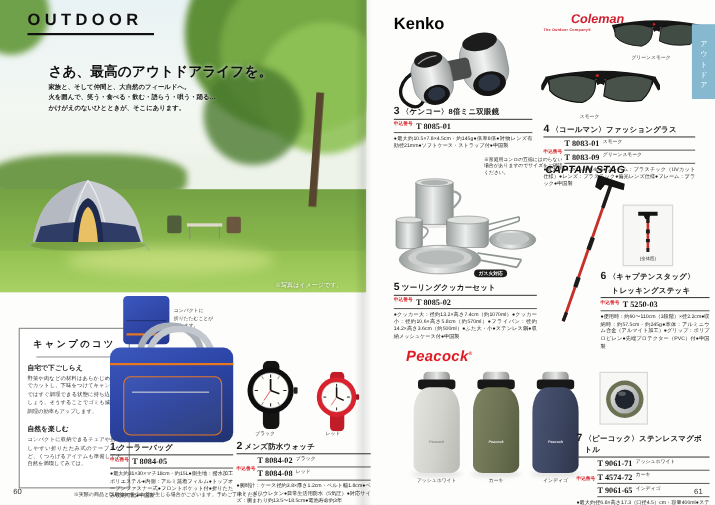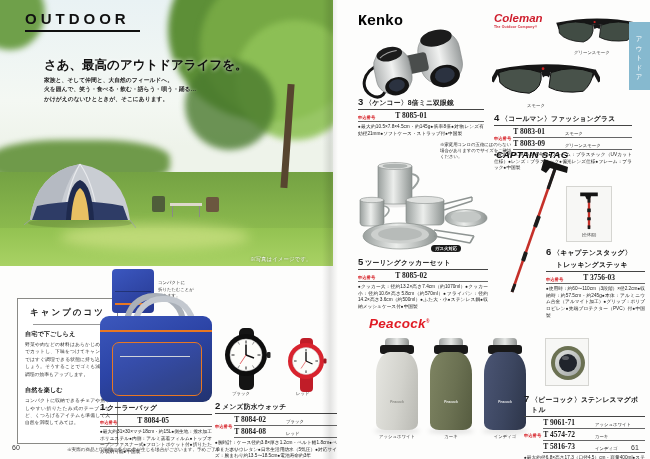--- a/index.html
+++ b/index.html
@@ -27,32 +27,32 @@
   .tips{left:17px;top:298px;width:101px;height:146px;border:1px solid #8a8a86;box-sizing:border-box;
         padding:8px 7px;background:#fff;}
   .tips-title{font-size:8.5px;font-weight:700;letter-spacing:2px;text-align:center;}
   .tips-rule{border:none;border-top:1px solid #999;margin:5px 8px 4px;}
   .tips-h{font-size:6.2px;font-weight:700;margin-top:5px;}
   .tips-b{font-size:4.8px;line-height:1.55;color:#333;margin-top:2px;text-align:justify;}
   
   .ptitle{display:flex;align-items:baseline;gap:2px;border-bottom:1px solid #444;padding-bottom:1px;}
   .pnum{font-size:9.5px;font-weight:700;}
   .pname{font-size:6.8px;font-weight:700;letter-spacing:.2px;}
-  .coderow{display:flex;align-items:flex-end;gap:20px;border-bottom:.5px solid #666;padding:1px 0;}
+  .coderow{display:flex;align-items:flex-start;gap:3px;border-bottom:.5px solid #666;padding:1px 0;}
   .ordlbl{color:#d7262c;font-size:4.3px;font-weight:700;white-space:nowrap;}
   .code{font-family:"Liberation Serif",serif;font-weight:700;font-size:7.5px;}
   .variant{font-size:4.4px;color:#222;}
   .desc{font-size:4.7px;line-height:1.42;color:#1c1c1c;margin-top:2px;text-align:justify;}
   .smallnote{font-size:4.4px;color:#222;}
   .lblsmall{font-size:4.4px;color:#333;}
   .codegrp{display:flex;align-items:center;gap:2px;}
   .codecol{flex:1;}
   
-  .kenko{font-family:Liberation Mono, monospace;font-weight:700;font-size:15px;color:#050505;}
-  .coleman{color:#cf1f2e;font-style:italic;font-weight:800;font-size:11.5px;line-height:1;}
+  .kenko{font-family:Liberation Sans, sans-serif;font-weight:700;font-size:15px;color:#050505;}
+  .coleman{color:#cf1f2e;font-style:italic;font-weight:800;font-size:11.5px;line-height:1;margin-left:25px;}
   .coleman-sub{color:#cf1f2e;font-size:3.4px;font-weight:700;letter-spacing:.2px;}
   .capstag{font-style:italic;font-weight:900;font-size:9.5px;letter-spacing:.2px;color:#0c0c0c;}
   .peacock{color:#e01b24;font-style:italic;font-weight:800;font-size:13.5px;letter-spacing:.3px;}
   .badge{background:#1a1a1a;color:#fff;font-size:4.4px;font-weight:700;border-radius:4px;
          padding:1px 4px;line-height:1.2;}
   
   .pouch{width:42px;height:44px;background:linear-gradient(150deg,#3b57c0,#26388f);border-radius:4px;}
   .pouch .crease{position:absolute;left:3px;top:22px;width:36px;height:1px;background:rgba(0,0,0,.3);}
   .pouch .zip{position:absolute;left:3px;top:34px;width:36px;height:1.5px;background:#e87722;}
   .bag-handle{position:absolute;border:6px solid #c3c8cf;border-bottom:none;
@@ -372,21 +372,21 @@
   </div>
 
   <div class="abs" style="left:546px;top:246px;width:99px;">
     <div class="ptitle" style="flex-wrap:wrap;">
       <span class="pnum">6</span>
       <span class="pname">〈キャプテンスタッグ〉</span>
       <span class="pname" style="margin-left:10px;">トレッキングステッキ</span>
     </div>
     <div class="coderow">
       <span class="ordlbl">申込番号</span>
-      <span class="code">T 3756-03</span>
+      <span class="code">T 5250-03</span>
     </div>
     <div class="desc">●使用時：約60〜110cm（3段階）×径2.2cm●収納時：約57.5cm・約245g●本体：アルミニウム合金（アルマイト加工）●グリップ：ポリプロピレン●先端プロテクター（PVC）付●中国製</div>
   </div>
 
   <div class="abs peacock" style="left:369px;top:316px;">
     <span>Peacock</span><span style="font-size:4.5px;vertical-align:super;">®</span>
   </div>
 
   <div class="shadow" style="left:374px;top:428px;width:46px;height:6px;"></div>
   <div class="abs bottle" style="left:376px;top:338px;">
@@ -430,21 +430,21 @@
       <div class="codecol">
         <div class="coderow">
           <span class="code">T 9061-71</span>
           <span class="variant">アッシュホワイト</span>
         </div>
         <div class="coderow">
           <span class="code">T 4574-72</span>
           <span class="variant">カーキ</span>
         </div>
         <div class="coderow">
-          <span class="code">T 5816-73</span>
+          <span class="code">T 9061-65</span>
           <span class="variant">インディゴ</span>
         </div>
       </div>
     </div>
     <div class="desc">●最大約径6.8×高さ17.3（口径4.5）cm・容量400ml●ステンレス鋼（真空二重構造）●フタ：ポリプロピレン（スクリューキャップ式）●中国製</div>
   </div>
 
   <div class="abs pagenum" style="left:631px;top:444px;">61</div>
 </div>
 

